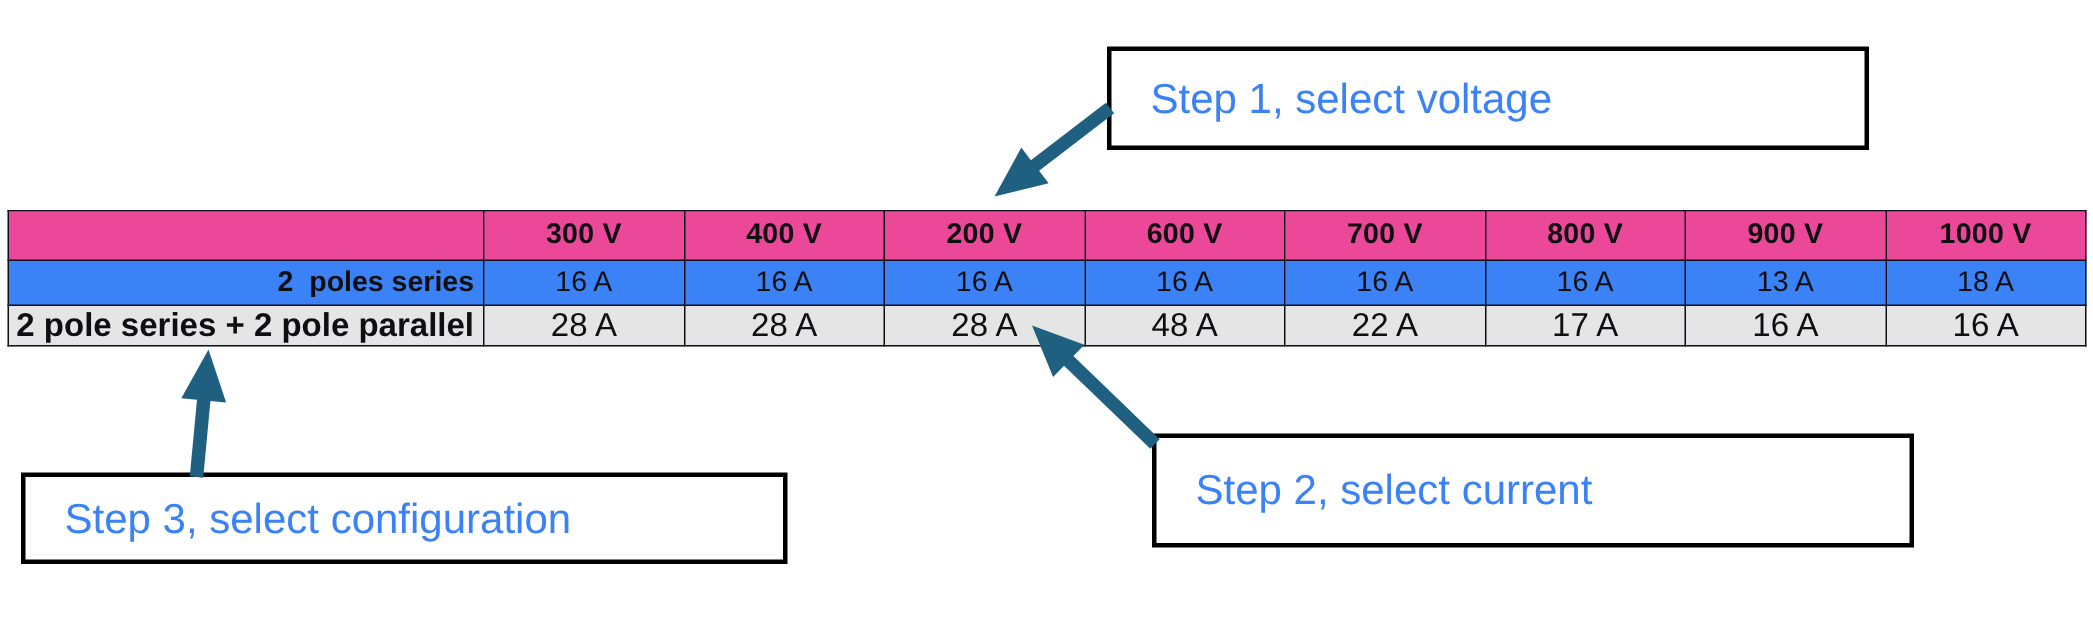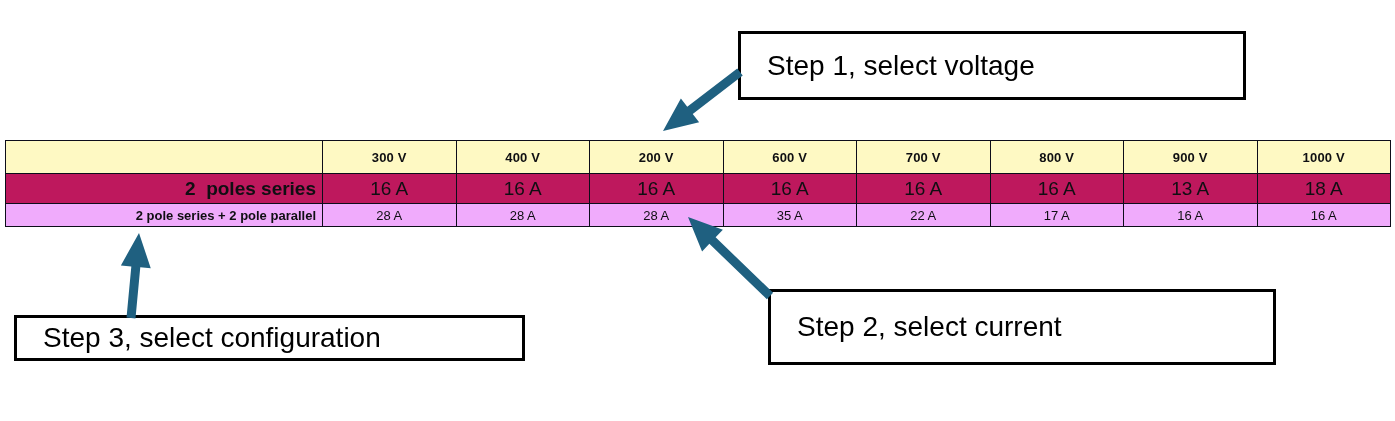--- a/index.html
+++ b/index.html
@@ -38,64 +38,64 @@
     font-family: "Liberation Sans", sans-serif;
     text-align: center;
     vertical-align: middle;
     color: #0f0f12;
     box-sizing: border-box;
   }
   .col-label { width: 317px; }
   .col-v     { width: 133.5px; }
 
   tr.header-row td {
-    background: #fef9c3;
+    background: #ec4899;
     height: 33px;
     font-weight: bold;
-    font-size: 13px;
+    font-size: 19px;
     letter-spacing: 0.2px;
   }
   td.corner-cell {
     background: #f8cbad;
   }
 
   tr.row-light td {
-    background: #be185d;
+    background: #3b82f6;
     height: 30px;
     font-size: 19px;
   }
   tr.row-dark td {
-    background: #f0abfc;
+    background: #e5e5e5;
     height: 23px;
-    font-size: 13px;
+    font-size: 22px;
   }
   td.rowlabel {
     text-align: right !important;
     padding-right: 6px !important;
     font-weight: bold;
     font-size: 19px;
     white-space: pre;
   }
 
   
   .callout {
     position: absolute;
     background: #ffffff;
     border: 3px solid #000000;
     box-sizing: border-box;
     display: flex;
     align-items: center;
     font-size: 28px;
-    color: #000000;
+    color: #3b82f6;
     padding-left: 26px;
     font-family: "Liberation Sans", sans-serif;
   }
   #callout-step1 { left: 738px; top: 31px;  width: 508px; height: 69px; }
   #callout-step2 { left: 768px; top: 289px; width: 508px; height: 76px; }
-  #callout-step3 { left: 14px;  top: 315px; width: 511px; height: 46px; }
+  #callout-step3 { left: 14px;  top: 315px; width: 511px; height: 61px; }
 
   
   #arrow-layer {
     position: absolute;
     left: 0; top: 0;
     width: 1395px;
     height: 421px;
     pointer-events: none;
   }
 </style>
@@ -139,21 +139,21 @@
         <td>16 A</td>
         <td>13 A</td>
         <td>18 A</td>
       </tr>
 
       <tr class="row-dark">
         <td class="rowlabel">2 pole series + 2 pole parallel</td>
         <td>28 A</td>
         <td>28 A</td>
         <td>28 A</td>
-        <td>35 A</td>
+        <td>48 A</td>
         <td>22 A</td>
         <td>17 A</td>
         <td>16 A</td>
         <td>16 A</td>
       </tr>
 
     </tbody>
   </table>
 
   <div class="callout" id="callout-step1">

